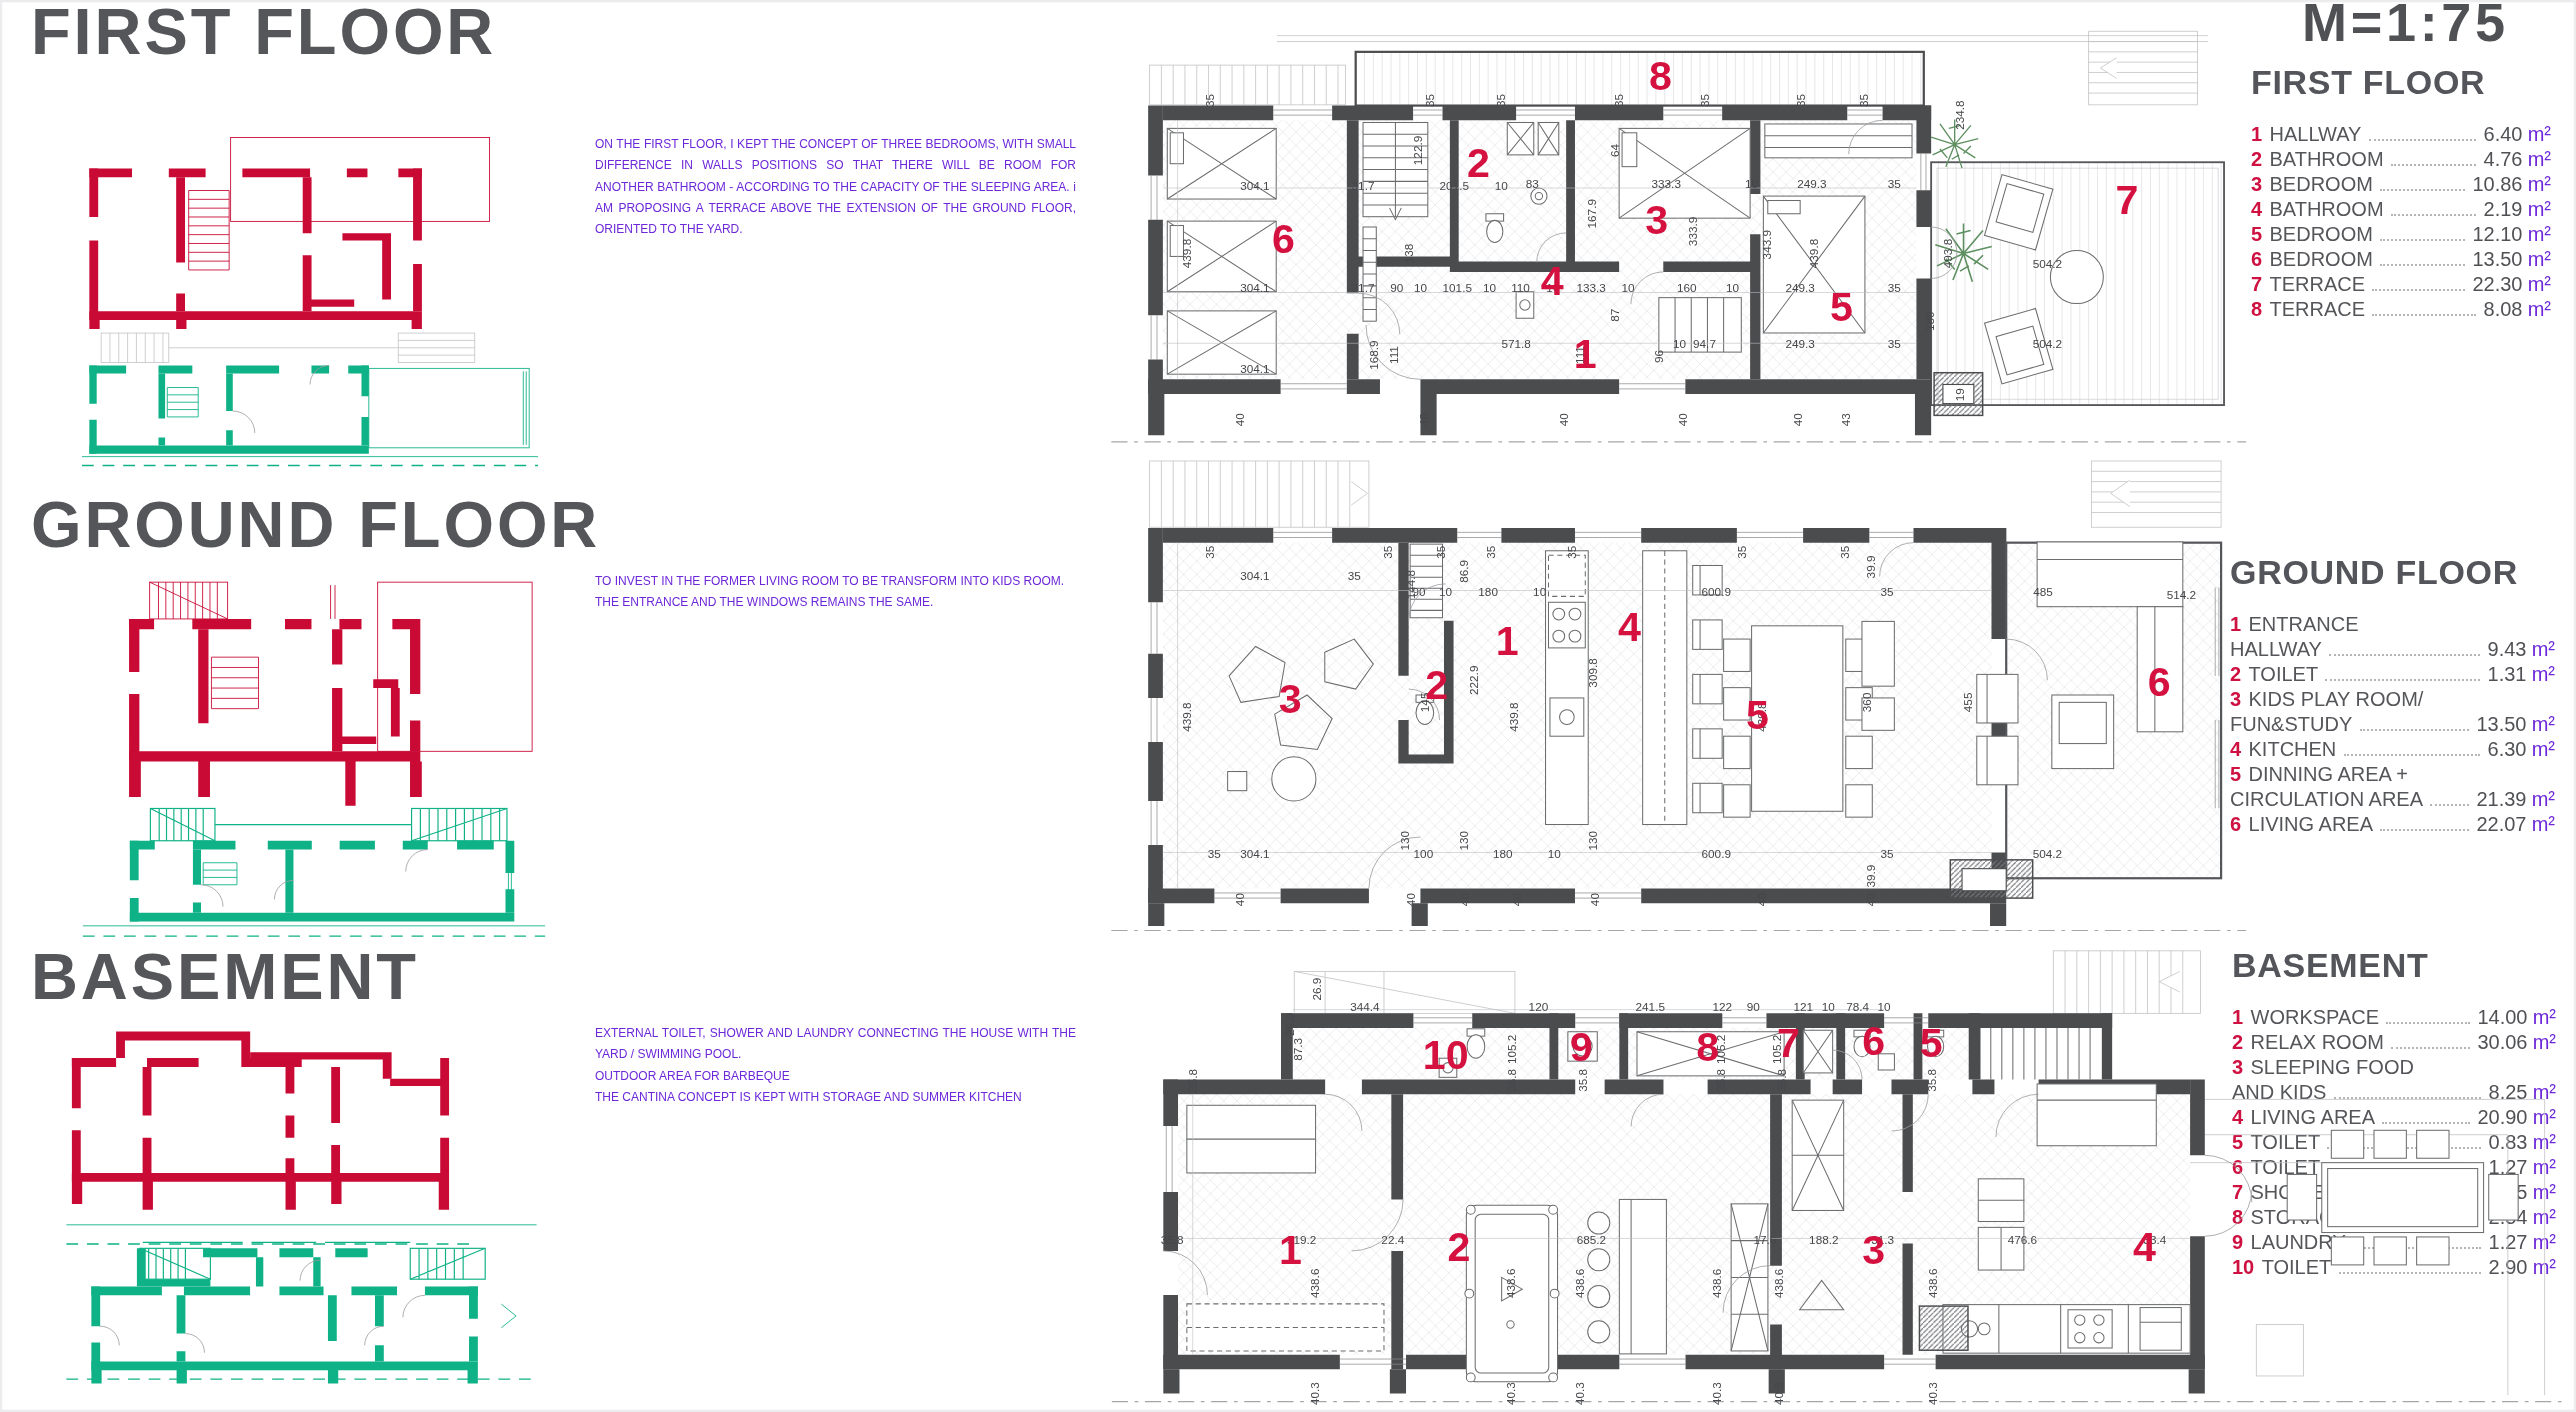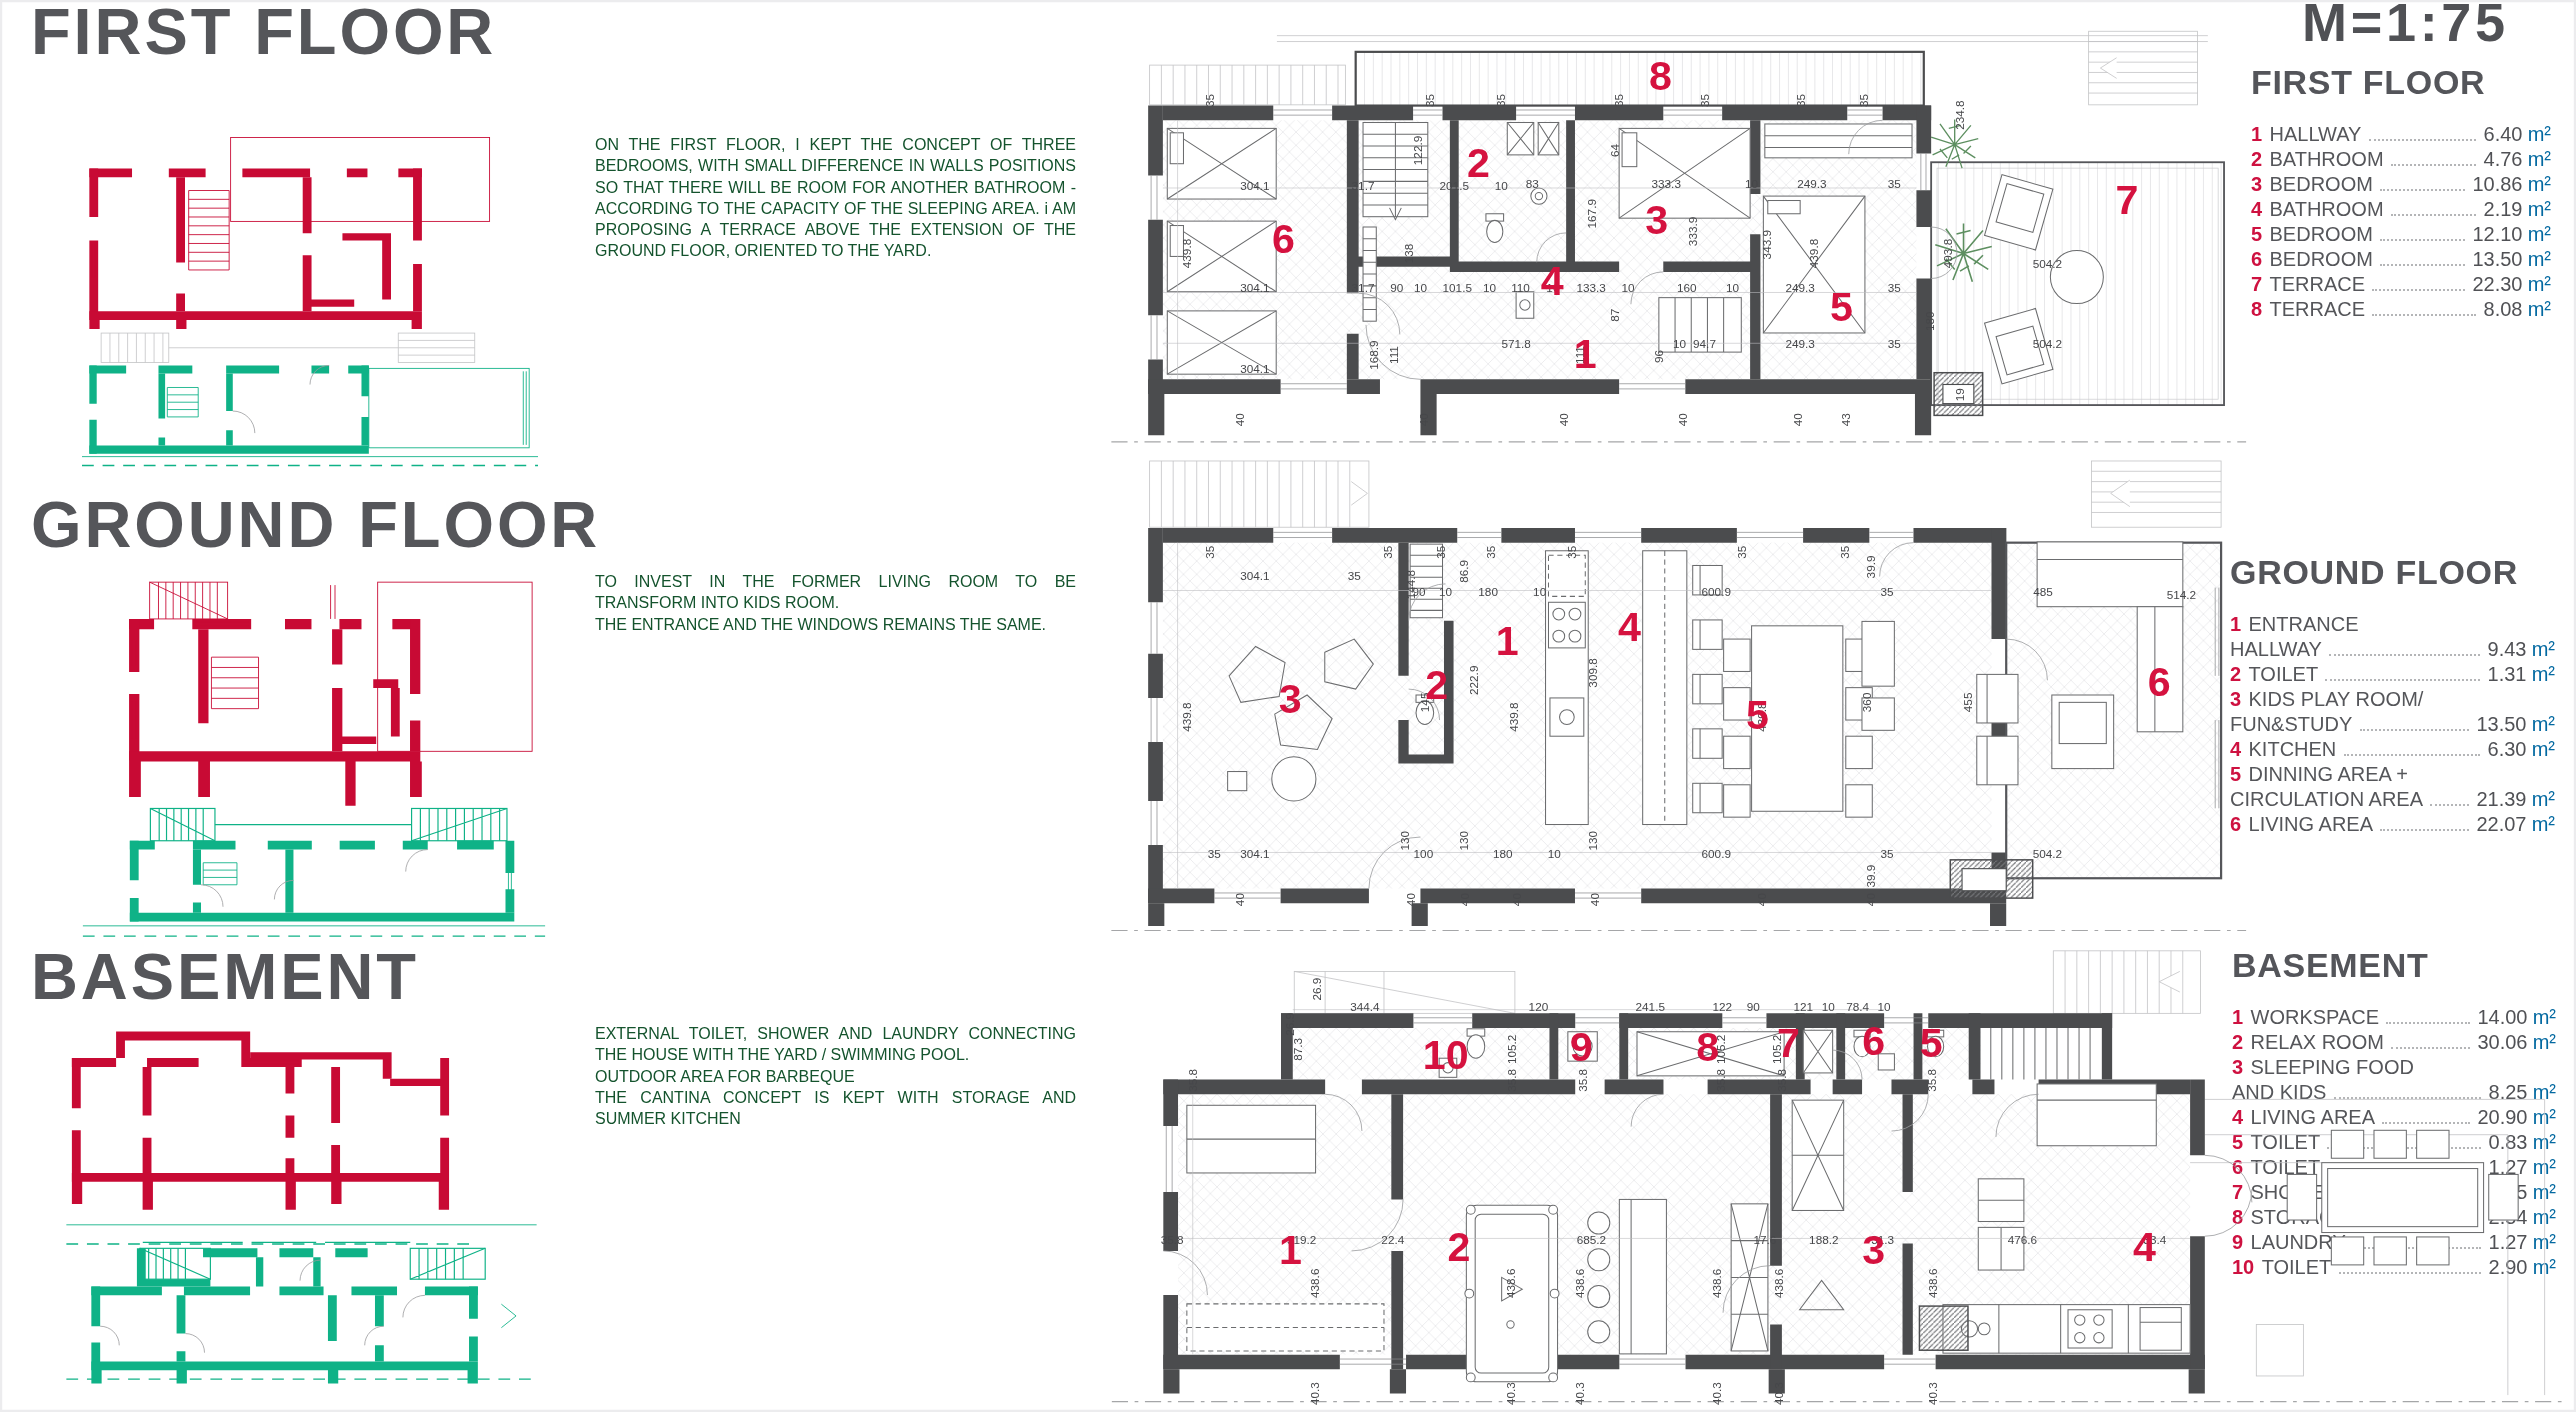--- a/index.html
+++ b/index.html
@@ -4,36 +4,36 @@
 <style>
   html,body{margin:0;padding:0;background:#fff;}
   body{width:2576px;height:1412px;position:relative;overflow:hidden;
        font-family:"Liberation Sans",sans-serif;color:#55565a;}
   .board{position:absolute;inset:0;box-shadow:inset 0 0 0 2.2px #ececee;}
   .sec-title{position:absolute;font-weight:bold;font-size:65px;letter-spacing:2.9px;color:#55565a;white-space:nowrap;}
   #title-first{left:31px;top:-5.9px;}
   #title-ground{left:31px;top:487px;}
   #title-basement{left:31px;top:939px;}
   .m-scale{position:absolute;left:2302px;top:-8.8px;font-weight:bold;font-size:54px;letter-spacing:3.7px;color:#505155;}
-  .desc{position:absolute;left:595px;width:481px;font-size:16px;line-height:21.3px;color:#14532d;text-align:justify;}
+  .desc{position:absolute;left:595px;width:481px;font-size:12px;line-height:21.3px;color:#6d28d9;text-align:justify;}
   .desc p{margin:0;}
   #desc-first{top:134px;}
   #desc-ground{top:571px;}
   #desc-basement{top:1023px;}
   .legend{position:absolute;}
   #legend-first{left:2251px;top:63px;width:300px;}
   #legend-ground{left:2230px;top:553px;width:325px;}
   #legend-basement{left:2232px;top:946px;width:324px;}
   .legend-title{font-weight:bold;font-size:34px;letter-spacing:0.7px;color:#54555a;margin:0 0 19px 0;}
   .leg-row{display:flex;align-items:flex-end;font-size:20px;height:25px;color:#55565a;white-space:nowrap;}
   .leg-num{font-weight:bold;color:#ce1140;margin-right:7.4px;}
   .leg-label{margin-right:2.9px;text-align:right;}
   .leg-dots{flex:1;border-bottom:2.9px dotted #b4b5b7;margin:0 7.4px 5.2px 4.4px;min-width:10.3px;}
   .leg-val{font-weight:normal;color:#505155;}
-  .leg-unit{color:#0369a1;margin-left:5.2px;}
+  .leg-unit{color:#6d28d9;margin-left:5.2px;}
   .plan{position:absolute;pointer-events:none;}
   .thumb{position:absolute;pointer-events:none;}
   
   .w{fill:#4b4c4e;}
   .f rect,.f ellipse,.f circle,.f path{stroke:#6b6c6e;stroke-width:1.4;}
   .f rect,.f ellipse,.f circle{fill:#fff;}
   .f path{fill:none;}
   .wl{stroke:#8a8b8e;stroke-width:1;fill:none;}
   .lt{stroke:#c3c4c6;stroke-width:1.1;fill:none;}
   .arc{stroke:#9b9c9e;stroke-width:1.1;fill:none;}

